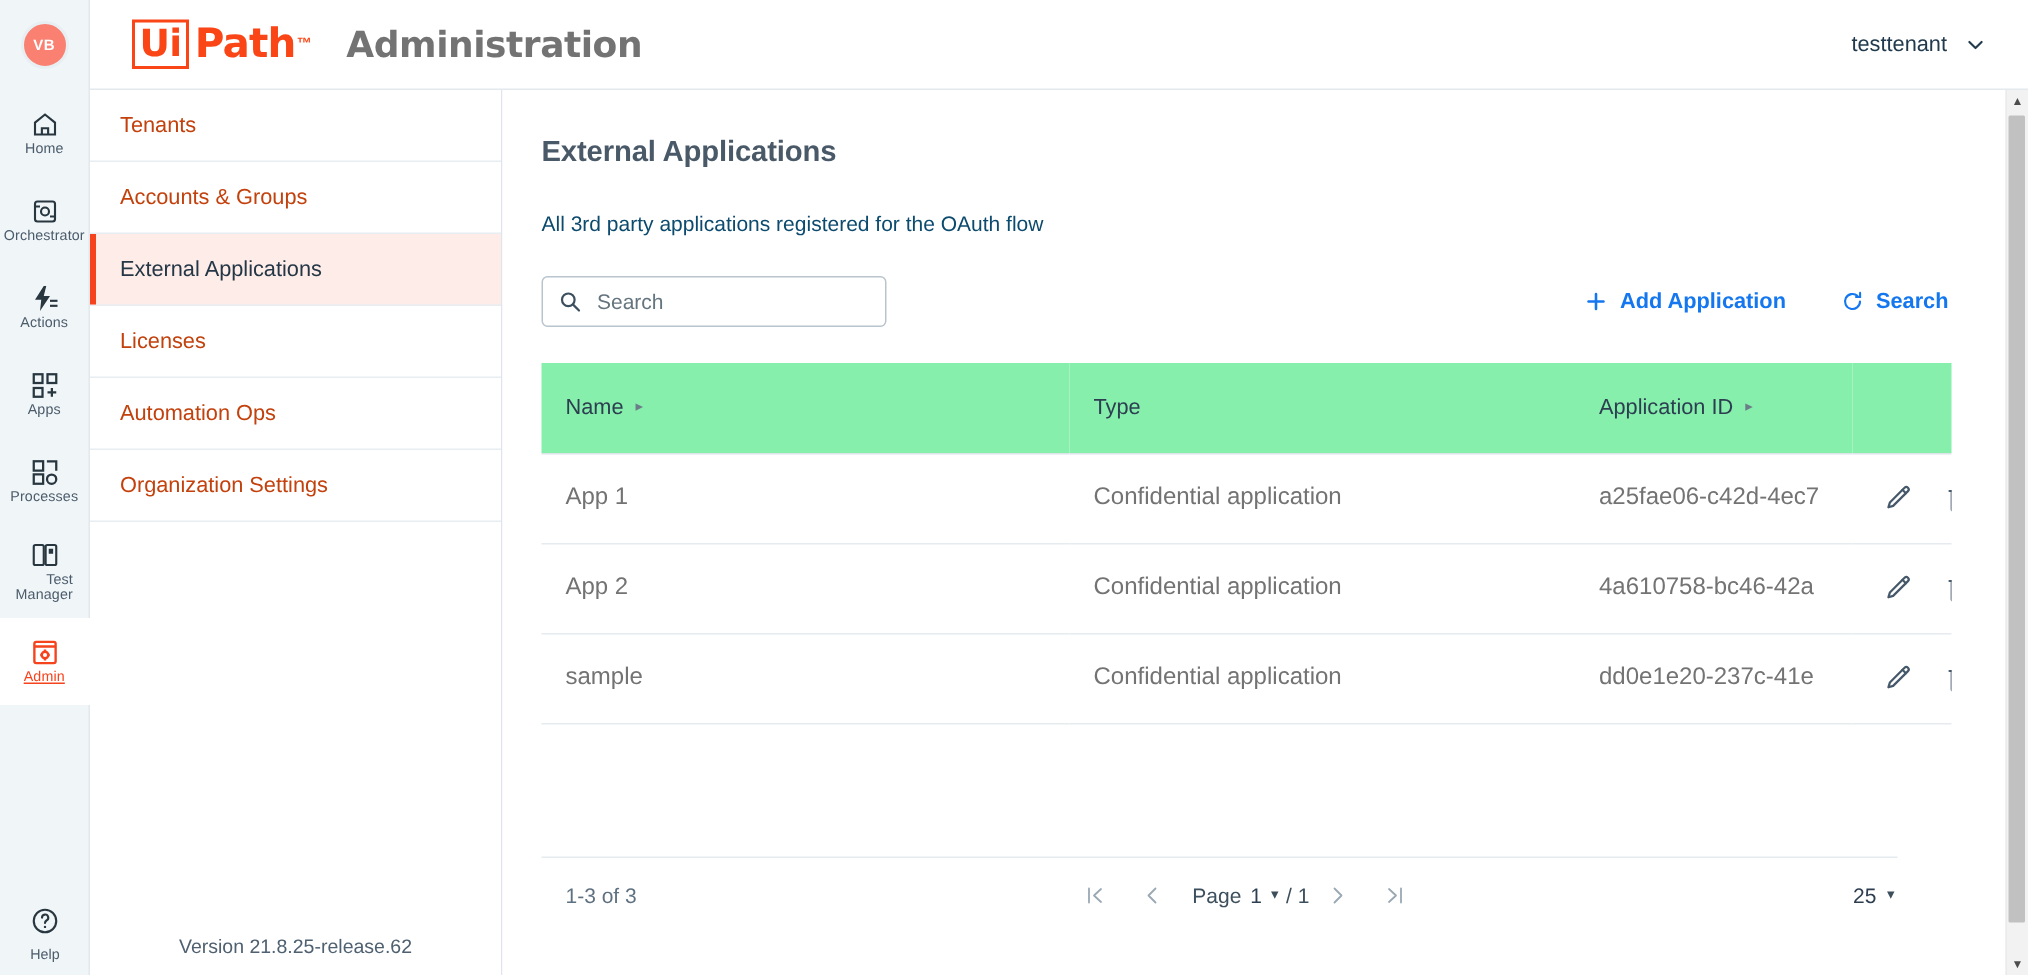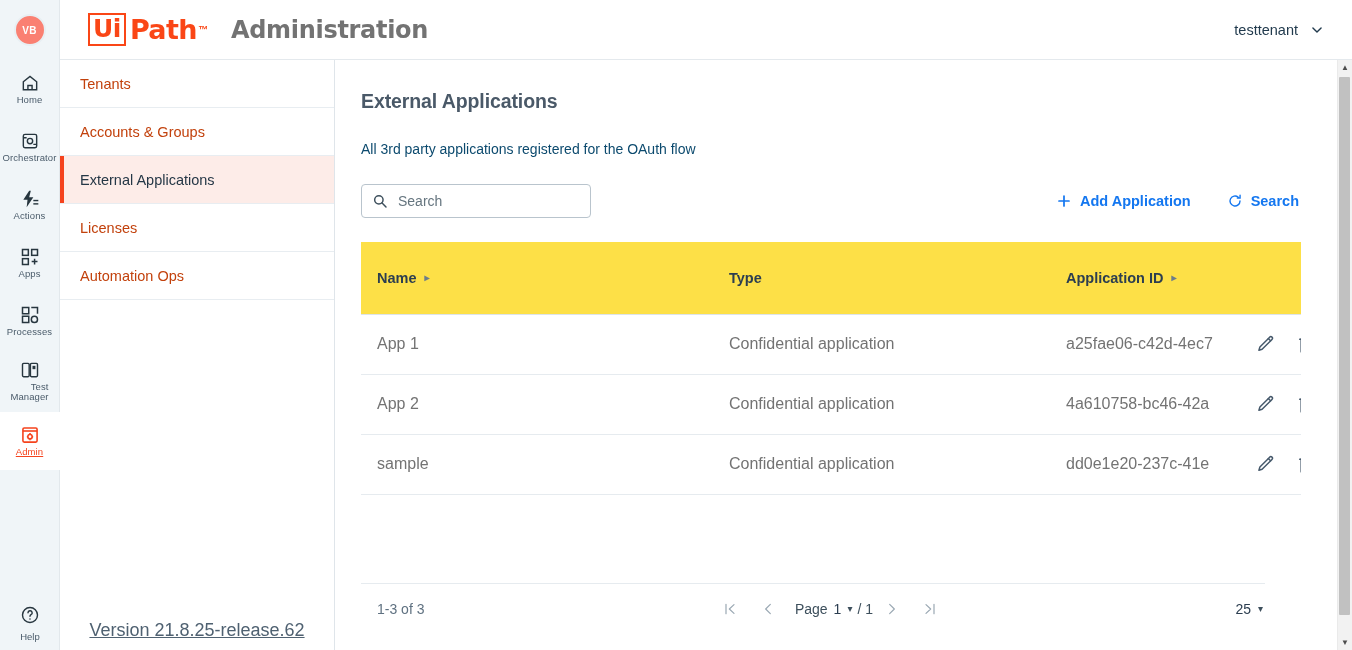--- a/index.html
+++ b/index.html
@@ -122,21 +122,21 @@
     background: #fdece8;
     color: #253746;
   }
   .sm-item.active::before {
     content: ""; position: absolute; left: 0; top: 0; bottom: 0;
     width: 4px; background: #f5431d;
   }
   .sm-fill { flex: 1 1 auto; }
   .sm-version {
     height: 40px; display: flex; align-items: center; justify-content: center;
-    font-size: 18px; color: #4f6171; text-decoration: underline;
+    font-size: 13px; color: #4f6171;
   }
 
   
   .main {
     flex: 1 1 auto; min-width: 0; position: relative;
     background: #ffffff;
     overflow: hidden;
   }
   .main-inner { padding: 30px 0 0 26px; }
   .page-title {
@@ -170,24 +170,24 @@
     padding: 4px 2px;
   }
   .tb-btn + .tb-btn { margin-left: 32px; }
   .tb-btn .tbi { width: 16px; height: 16px; color: #1477f0; display:block; }
   .plus-glyph { font-size: 20px; line-height: 14px; font-weight: 700; }
 
   
   .tbl-wrap { margin-top: 24px; margin-right: 36px; }
   table.ext-tbl { width: 100%; border-collapse: collapse; table-layout: fixed; }
   table.ext-tbl thead th {
-    background: #fde047;
-    height: 72px;
+    background: #86efac;
+    height: 60px;
     text-align: left;
-    font-size: 14.5px; color: #2c3e50; font-weight: 700;
+    font-size: 14.5px; color: #2c3e50; font-weight: 400;
     padding: 0 0 0 16px;
     border-bottom: 1px solid #dde4e9;
     white-space: nowrap;
   }
   .th-in { display: flex; align-items: center; gap: 8px; }
   .sort-caret { color: #6c7d8a; font-size: 10px; line-height: 1; }
   table.ext-tbl tbody td {
     height: 60px;
     font-size: 16px; color: #737373;
     padding: 0 0 0 16px;
@@ -392,20 +392,23 @@
           <span>Accounts &amp; Groups</span>
         </div>
         <div class="sm-item active">
           <span>External Applications</span>
         </div>
         <div class="sm-item">
           <span>Licenses</span>
         </div>
         <div class="sm-item">
           <span>Automation Ops</span>
+        </div>
+        <div class="sm-item">
+          <span>Organization Settings</span>
         </div>
         <div class="sm-fill"></div>
         <div class="sm-version">Version 21.8.25-release.62</div>
       </div>
 
       <div class="main">
 
         <div class="scroll-region">
           <div class="main-inner">
 

